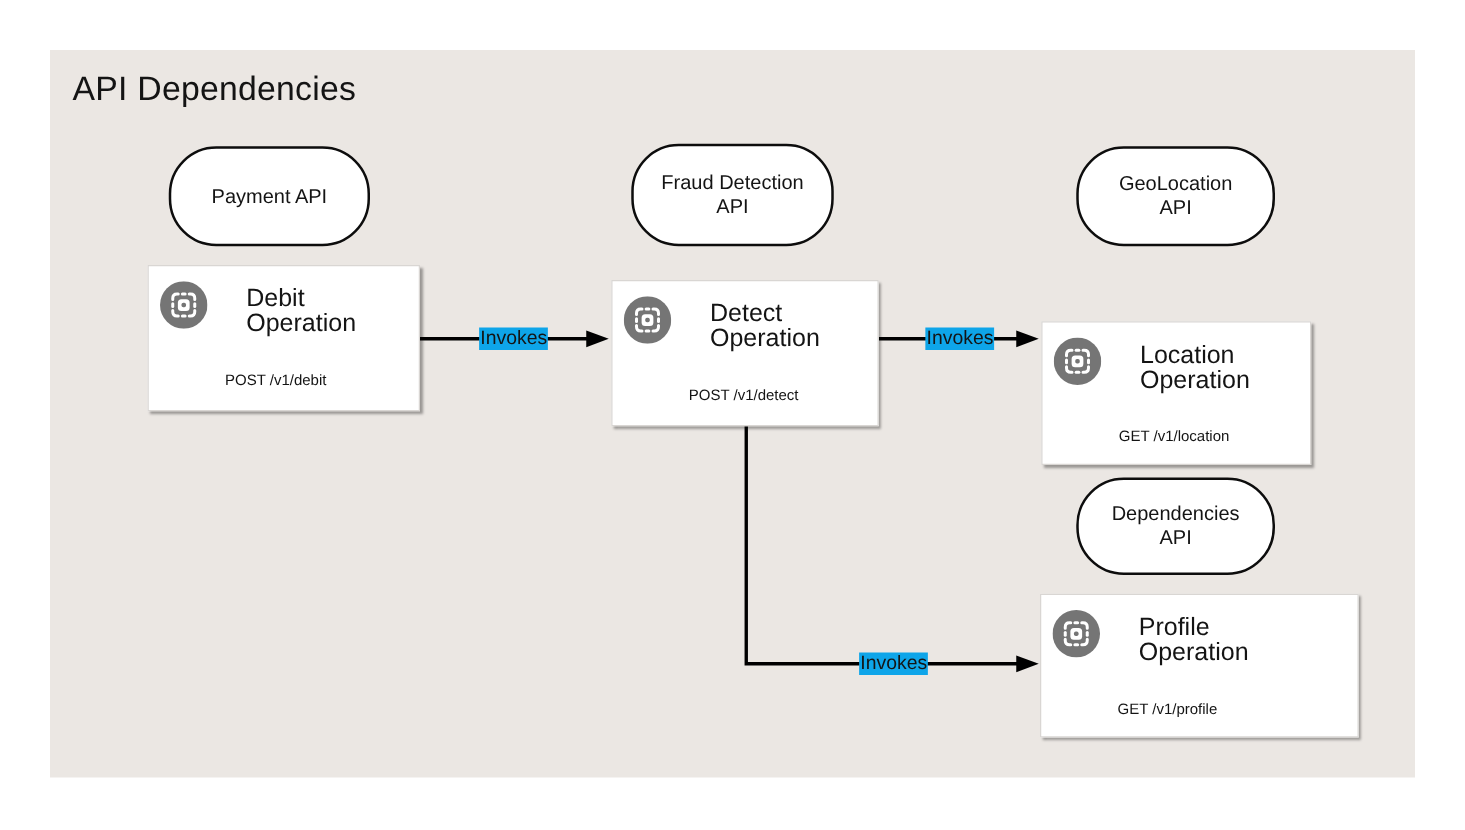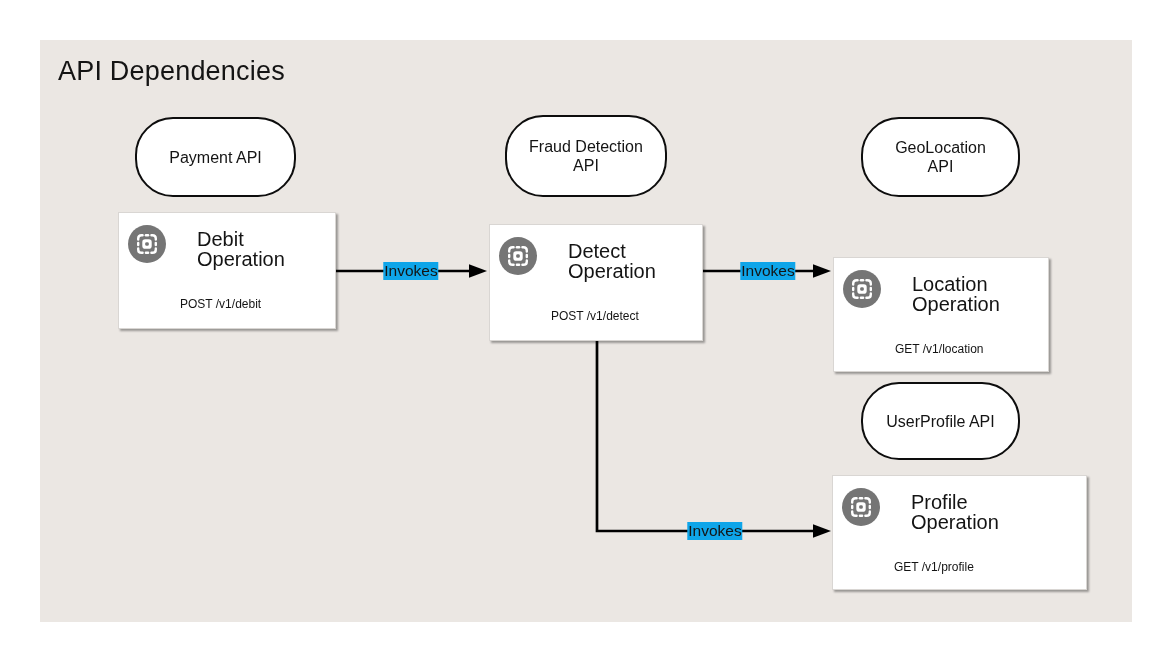--- a/index.html
+++ b/index.html
@@ -142,21 +142,21 @@
     <div class="pill pill-payment">
       <span class="pill-label">Payment API</span>
     </div>
     <div class="pill pill-geo">
       <span class="pill-label">GeoLocation API</span>
     </div>
     <div class="pill pill-fraud">
       <span class="pill-label">Fraud Detection API</span>
     </div>
     <div class="pill pill-user">
-      <span class="pill-label">UserProfile API</span>
+      <span class="pill-label">Dependencies API</span>
     </div>
 
     <div class="card card-debit">
       <svg class="op-icon" viewBox="0 0 38 38" aria-hidden="true">
         <circle cx="19" cy="19" r="19" fill="#757575"></circle>
         <g stroke="#ffffff" stroke-width="2.4" fill="none" stroke-linecap="round">
           <path d="M10.2 14.6 V13.6 Q10.2 10.2 13.6 10.2 H14.6"></path>
           <path d="M23.4 10.2 H24.4 Q27.8 10.2 27.8 13.6 V14.6"></path>
           <path d="M27.8 23.4 V24.4 Q27.8 27.8 24.4 27.8 H23.4"></path>
           <path d="M14.6 27.8 H13.6 Q10.2 27.8 10.2 24.4 V23.4"></path>

